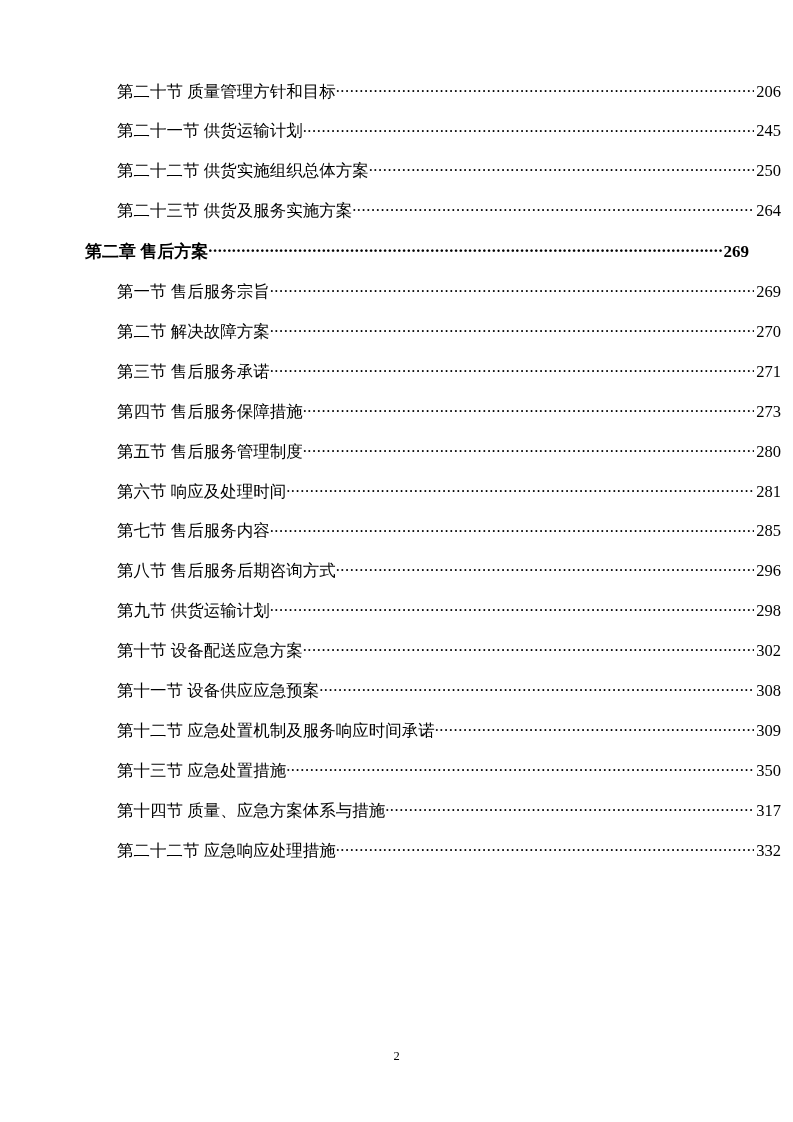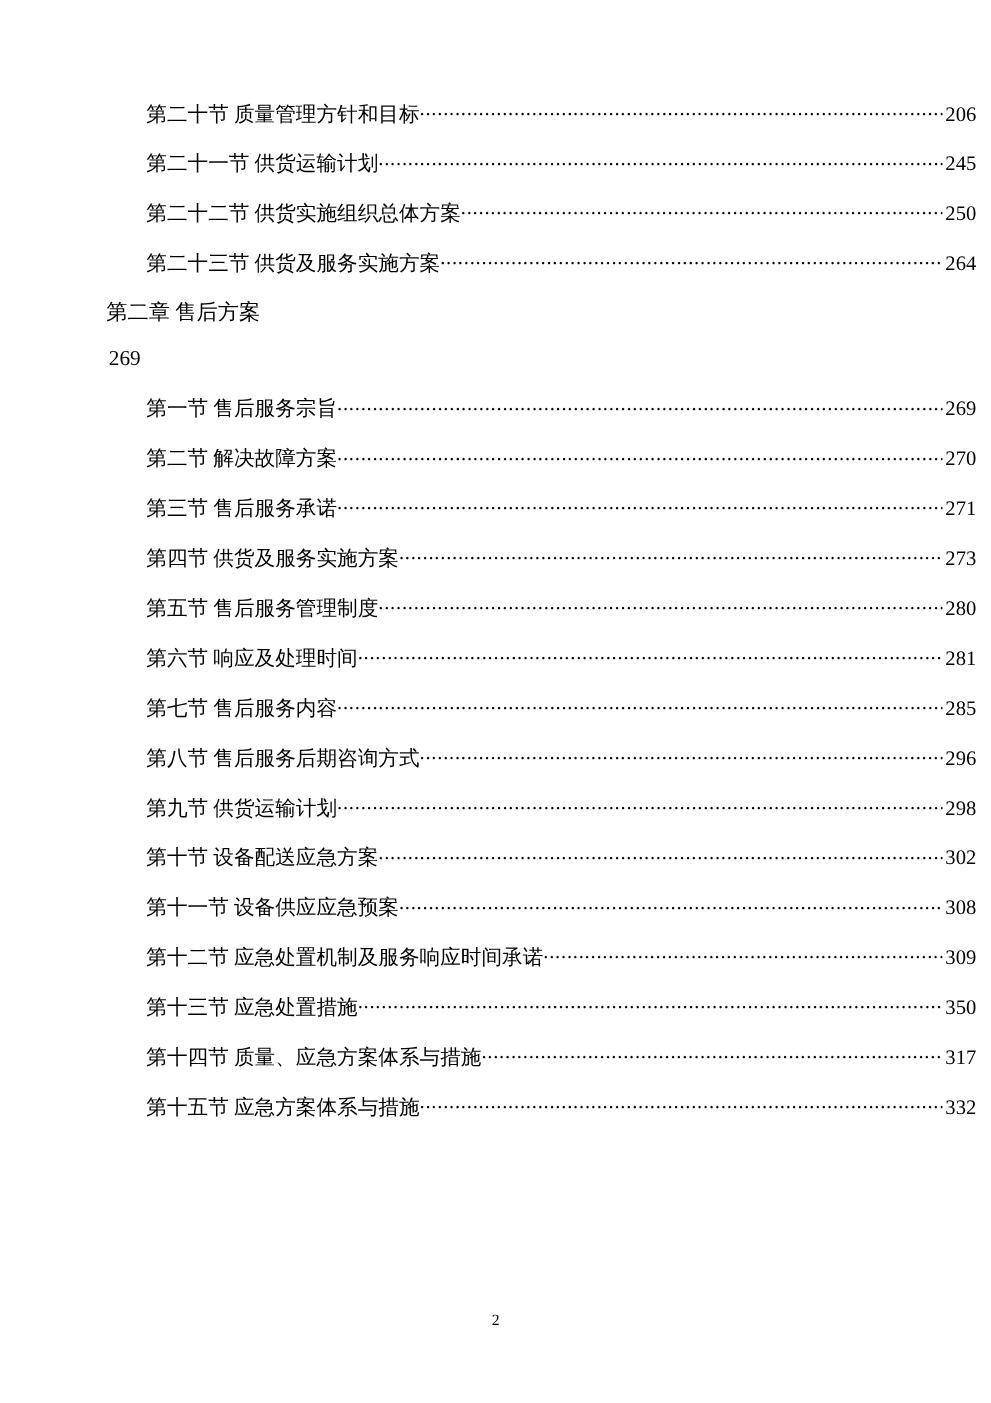--- a/index.html
+++ b/index.html
@@ -31,23 +31,22 @@
     display: flex;
     align-items: baseline;
     width: 100%;
     font-size: 16.5px;
     line-height: 1.2;
     margin-bottom: 18.6px;
     white-space: nowrap;
   }
   .toc-row.lvl1 {
     padding-left: 0px;
-    font-weight: normal;
+    font-weight: bold;
     font-size: 17px;
-    flex-direction: column;
   }
   .toc-row.lvl2 {
     padding-left: 32px;
     font-weight: normal;
   }
   .toc-title {
     flex: 0 0 auto;
   }
   .toc-dots {
     flex: 1 1 auto;
@@ -125,21 +124,21 @@
         <span class="toc-title">第二节  解决故障方案</span>
         <span class="toc-dots"></span>
         <span class="toc-page">270</span>
       </div>
       <div class="toc-row lvl2">
         <span class="toc-title">第三节  售后服务承诺</span>
         <span class="toc-dots"></span>
         <span class="toc-page">271</span>
       </div>
       <div class="toc-row lvl2">
-        <span class="toc-title">第四节  供货及服务实施方案</span>
+        <span class="toc-title">第四节  售后服务保障措施</span>
         <span class="toc-dots"></span>
         <span class="toc-page">273</span>
       </div>
       <div class="toc-row lvl2">
         <span class="toc-title">第五节  售后服务管理制度</span>
         <span class="toc-dots"></span>
         <span class="toc-page">280</span>
       </div>
       <div class="toc-row lvl2">
         <span class="toc-title">第六节  响应及处理时间</span>
@@ -180,19 +179,19 @@
         <span class="toc-title">第十三节  应急处置措施</span>
         <span class="toc-dots"></span>
         <span class="toc-page">350</span>
       </div>
       <div class="toc-row lvl2">
         <span class="toc-title">第十四节  质量、应急方案体系与措施</span>
         <span class="toc-dots"></span>
         <span class="toc-page">317</span>
       </div>
       <div class="toc-row lvl2">
-        <span class="toc-title">第十五节  应急方案体系与措施</span>
+        <span class="toc-title">第二十二节  应急响应处理措施</span>
         <span class="toc-dots"></span>
         <span class="toc-page">332</span>
       </div>
     </div>
   <div class="footer">2</div>
 </div>
 
 </body></html>

